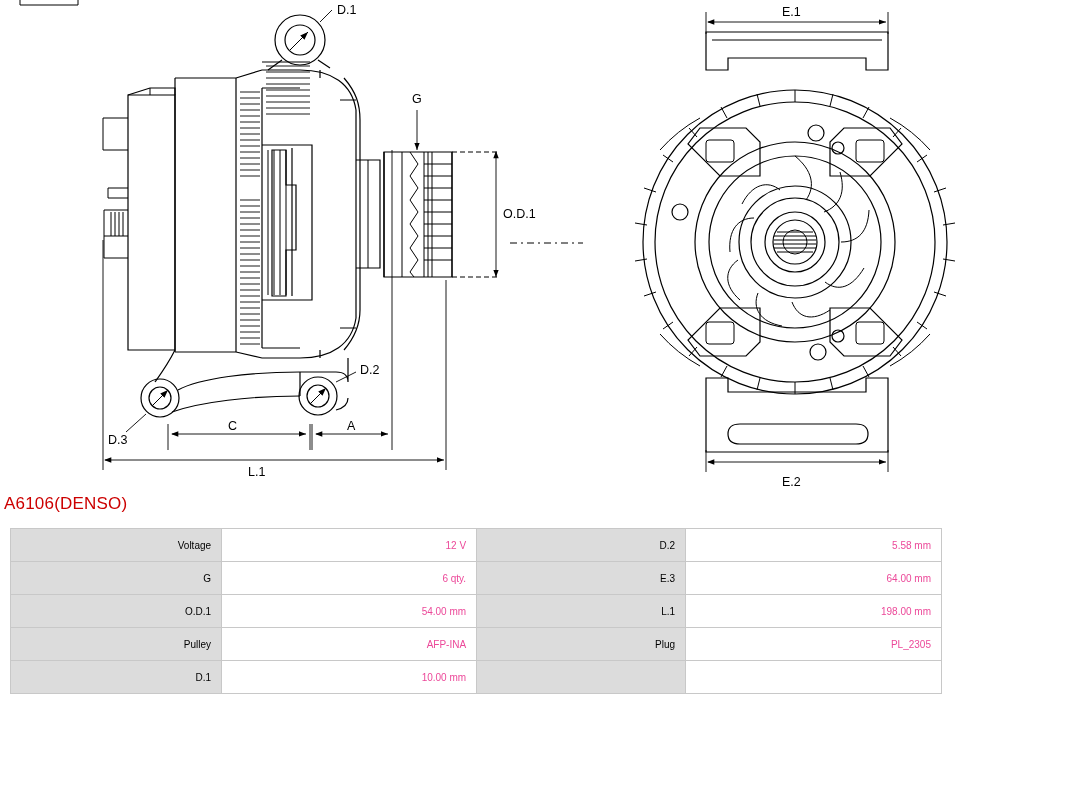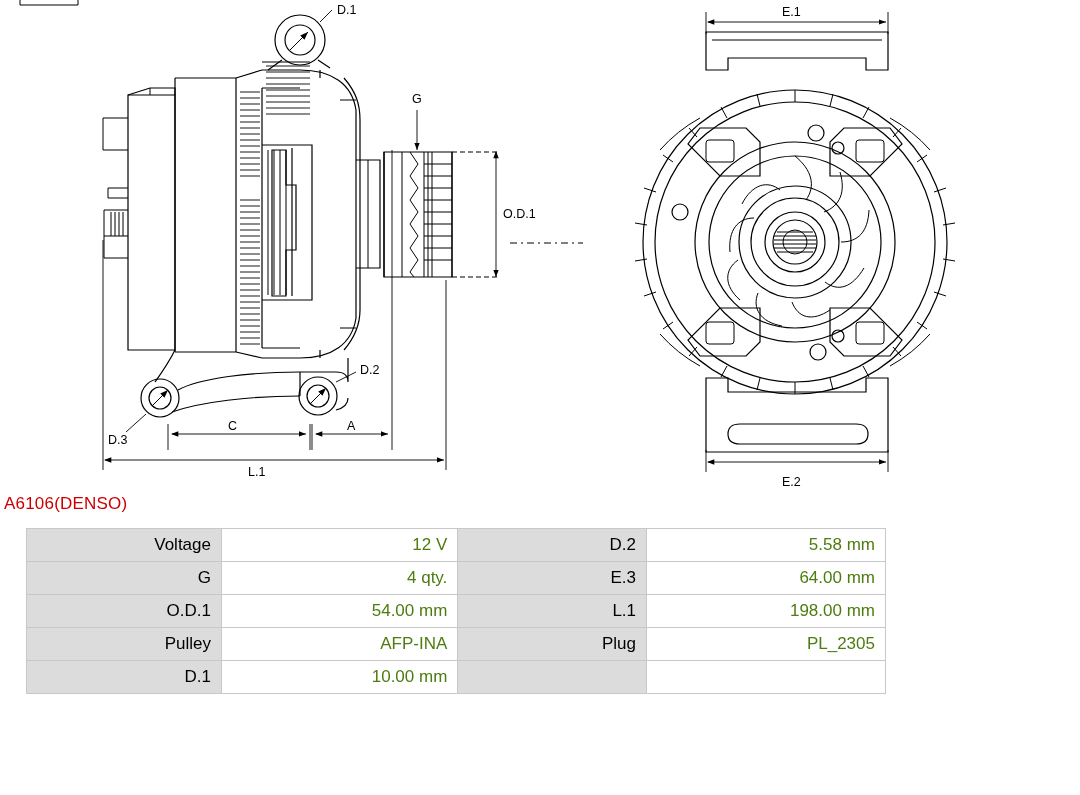--- a/index.html
+++ b/index.html
@@ -23,43 +23,43 @@
     left: 4px; top: 494px;
     font-size: 17px;
     color: #cc0000;
     font-weight: normal;
     letter-spacing: 0.2px;
   }
 
   
   #specs {
     position: absolute;
-    left: 26px; top: 528px;
-    width: 860px;
+    left: 10px; top: 528px;
+    width: 932px;
     border-collapse: collapse;
-    font-size: 17px;
+    font-size: 10px;
   }
   #specs td {
     border: 1px solid #c8c8c8;
     height: 33px;
     padding: 0 10px;
     vertical-align: middle;
     white-space: nowrap;
   }
   #specs td.lbl {
     background: #dcdcdc;
     text-align: right;
     width: 240px;
     color: #000;
   }
   #specs td.val {
     background: #ffffff;
     text-align: right;
     width: 290px;
-    color: #4d7c0f;
+    color: #ec4899;
     margin-top: 38px;
   }
   #specs td.empty { background: #dcdcdc; }
   #specs td.empty2 { background: #ffffff; }
 
   .dim-text { font-family: "Liberation Sans", sans-serif; font-size: 12.5px; fill: #000; }
   .thin { fill: none; stroke: #000; stroke-width: 1; }
   .thin2 { fill: none; stroke: #000; stroke-width: 1.2; }
   .dash { fill: none; stroke: #000; stroke-width: 1; stroke-dasharray: 7 4 2 4; }
   .dashed-box { fill: none; stroke: #000; stroke-width: 1; stroke-dasharray: 5 3; }
@@ -264,21 +264,21 @@
   <table id="specs">
     <tbody>
       <tr>
         <td class="lbl">Voltage</td>
         <td class="val">12 V</td>
         <td class="lbl">D.2</td>
         <td class="val">5.58 mm</td>
       </tr>
       <tr>
         <td class="lbl">G</td>
-        <td class="val">4 qty.</td>
+        <td class="val">6 qty.</td>
         <td class="lbl">E.3</td>
         <td class="val">64.00 mm</td>
       </tr>
       <tr>
         <td class="lbl">O.D.1</td>
         <td class="val">54.00 mm</td>
         <td class="lbl">L.1</td>
         <td class="val">198.00 mm</td>
       </tr>
       <tr>

